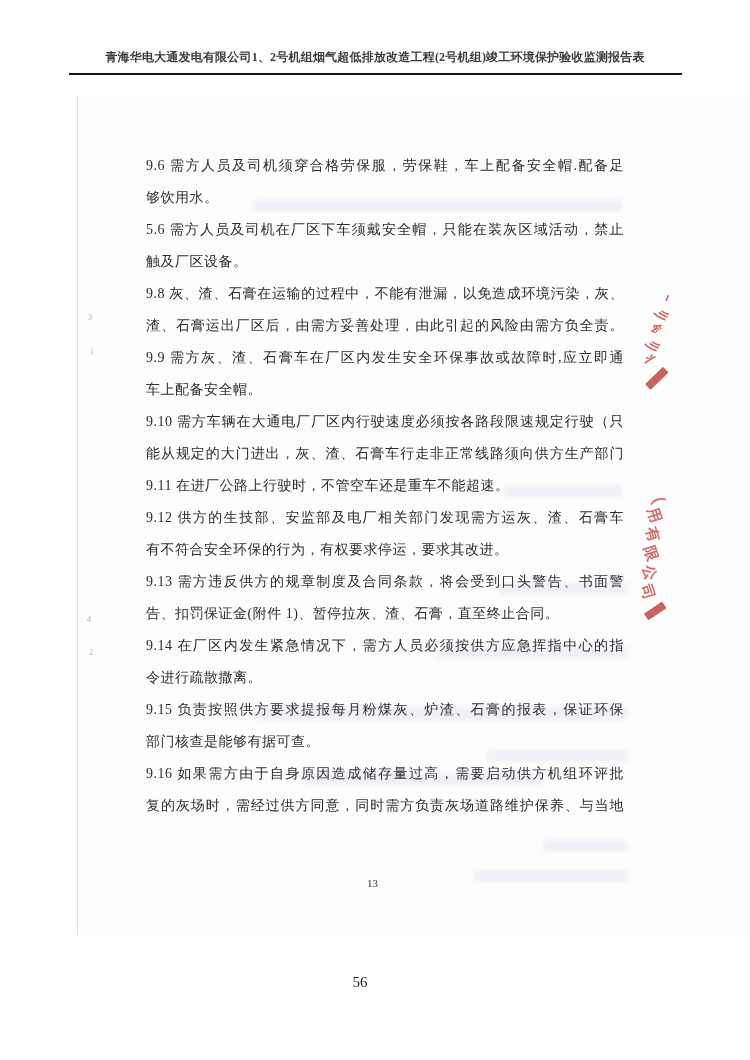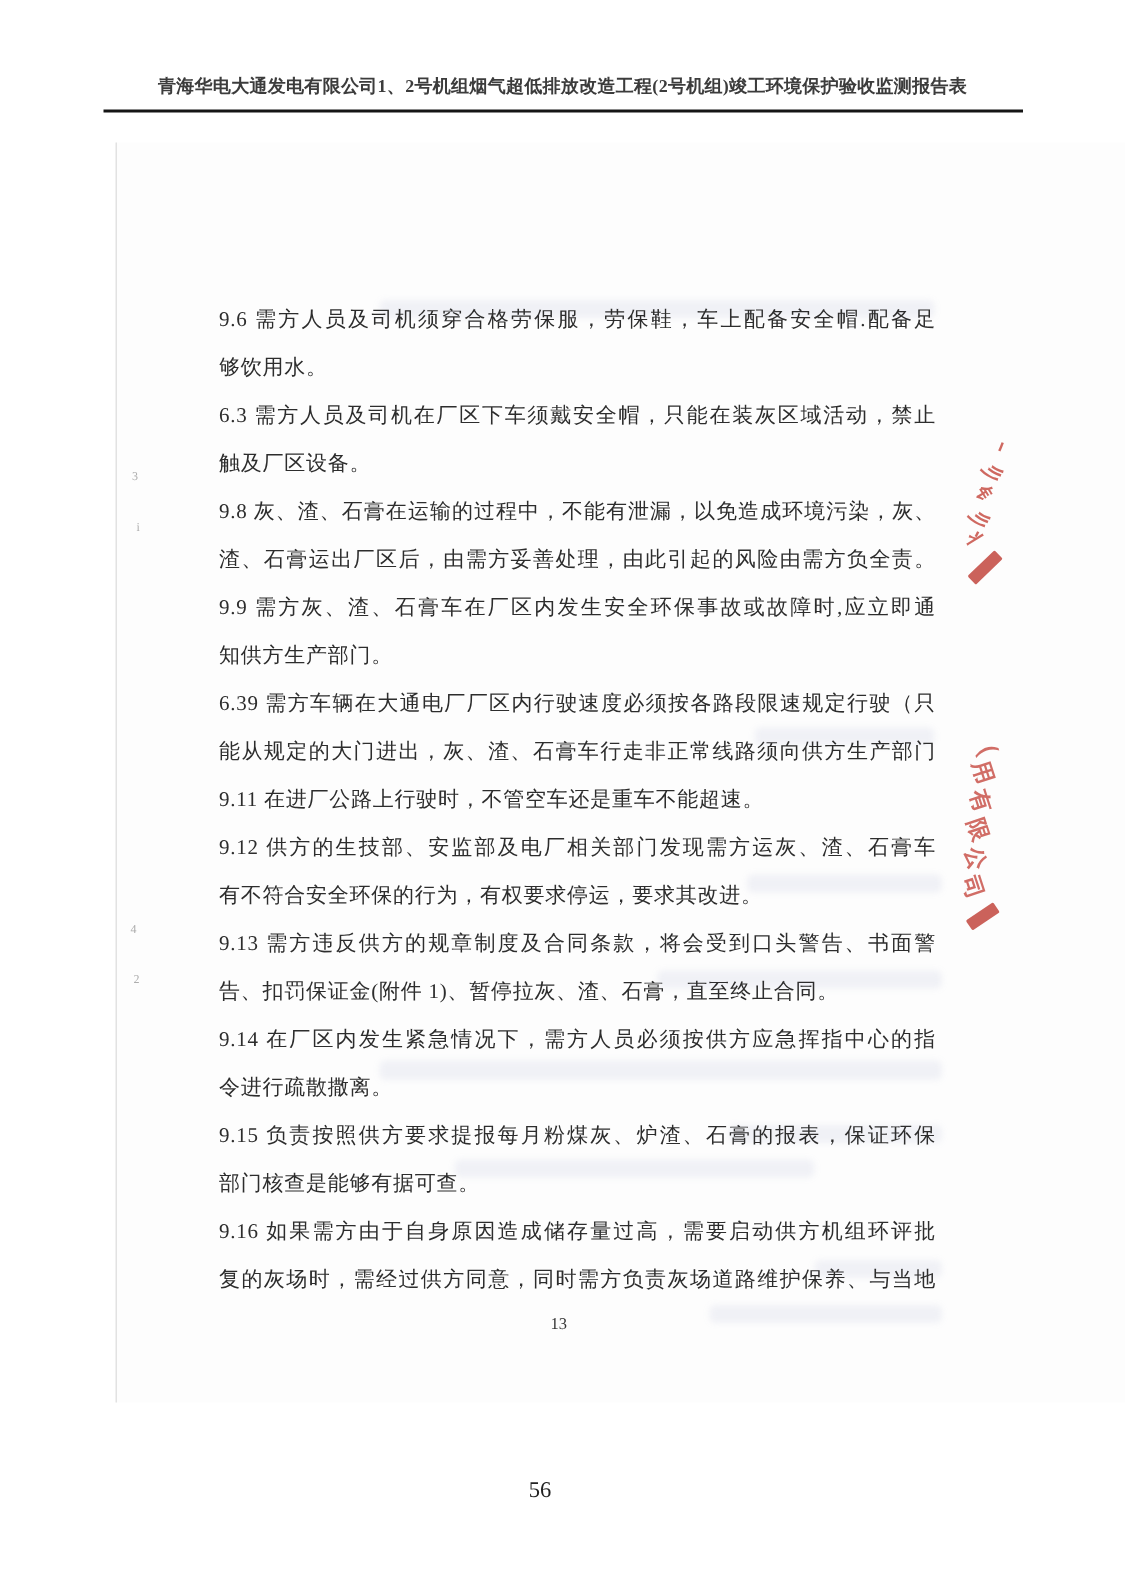--- a/index.html
+++ b/index.html
@@ -15,35 +15,35 @@
   .header-rule{
     position:absolute;top:73px;left:69px;width:613px;height:2px;background:#151515;
   }
   
   .scan-area{
     position:absolute;left:77px;top:95px;width:673px;height:840px;
     background:#fdfdfd;border-left:1px solid #e2e2e2;overflow:hidden;
   }
   .body-text{
     position:absolute;left:68px;top:55px;width:478px;
-    font-size:14px;line-height:32px;letter-spacing:.5px;color:#2d2d2d;margin-top:48px;
+    font-size:14px;line-height:32px;letter-spacing:.5px;color:#2d2d2d;
   }
   .tline{
     text-align:justify;text-align-last:justify;text-justify:inter-character;
     white-space:normal;height:32px;overflow:hidden;
   }
   .tline.no-just{text-align-last:left;}
   .inner-pageno{
     position:absolute;left:276px;top:782px;width:24px;text-align:right;
     font-size:11px;color:#333;
   }
   
   .outer-pageno{
     position:absolute;left:344px;top:974px;width:32px;text-align:center;
-    font-size:15px;color:#222;margin-top:12px;
+    font-size:15px;color:#222;
   }
   
   .stamp{position:absolute;display:flex;flex-direction:column;align-items:flex-start;pointer-events:none;}
   .stamp-top{left:560px;top:198px;transform:rotate(-6deg);}
   .stamp-top .g{
     font-size:13px;color:rgba(197,72,62,.82);transform:rotate(64deg);
     line-height:15px;font-weight:700;
   }
   .stamp-top .g:nth-child(1){margin-left:26px;}
   .stamp-top .g:nth-child(2){margin-left:20px;}
@@ -97,27 +97,27 @@
     <div class="smudge" style="left:395px;top:775px;width:155px;height:12px;"></div>
 
     <div class="speck" style="left:10px;top:218px;">3</div>
     <div class="speck" style="left:13px;top:252px;">i</div>
     <div class="speck" style="left:9px;top:520px;">4</div>
     <div class="speck" style="left:11px;top:553px;">2</div>
 
     <div class="body-text" id="body-text">
         <div class="tline">9.6 需方人员及司机须穿合格劳保服，劳保鞋，车上配备安全帽.配备足</div>
         <div class="tline no-just">够饮用水。</div>
-        <div class="tline">6.3 需方人员及司机在厂区下车须戴安全帽，只能在装灰区域活动，禁止</div>
+        <div class="tline">5.6 需方人员及司机在厂区下车须戴安全帽，只能在装灰区域活动，禁止</div>
         <div class="tline no-just">触及厂区设备。</div>
         <div class="tline">9.8 灰、渣、石膏在运输的过程中，不能有泄漏，以免造成环境污染，灰、</div>
         <div class="tline">渣、石膏运出厂区后，由需方妥善处理，由此引起的风险由需方负全责。</div>
         <div class="tline">9.9 需方灰、渣、石膏车在厂区内发生安全环保事故或故障时,应立即通</div>
-        <div class="tline no-just">知供方生产部门。</div>
-        <div class="tline">6.39 需方车辆在大通电厂厂区内行驶速度必须按各路段限速规定行驶（只</div>
+        <div class="tline no-just">车上配备安全帽。</div>
+        <div class="tline">9.10 需方车辆在大通电厂厂区内行驶速度必须按各路段限速规定行驶（只</div>
         <div class="tline">能从规定的大门进出，灰、渣、石膏车行走非正常线路须向供方生产部门</div>
         <div class="tline no-just">9.11 在进厂公路上行驶时，不管空车还是重车不能超速。</div>
         <div class="tline">9.12 供方的生技部、安监部及电厂相关部门发现需方运灰、渣、石膏车</div>
         <div class="tline no-just">有不符合安全环保的行为，有权要求停运，要求其改进。</div>
         <div class="tline">9.13 需方违反供方的规章制度及合同条款，将会受到口头警告、书面警</div>
         <div class="tline no-just">告、扣罚保证金(附件 1)、暂停拉灰、渣、石膏，直至终止合同。</div>
         <div class="tline">9.14 在厂区内发生紧急情况下，需方人员必须按供方应急挥指中心的指</div>
         <div class="tline no-just">令进行疏散撒离。</div>
         <div class="tline">9.15 负责按照供方要求提报每月粉煤灰、炉渣、石膏的报表，保证环保</div>
         <div class="tline no-just">部门核查是能够有据可查。</div>

